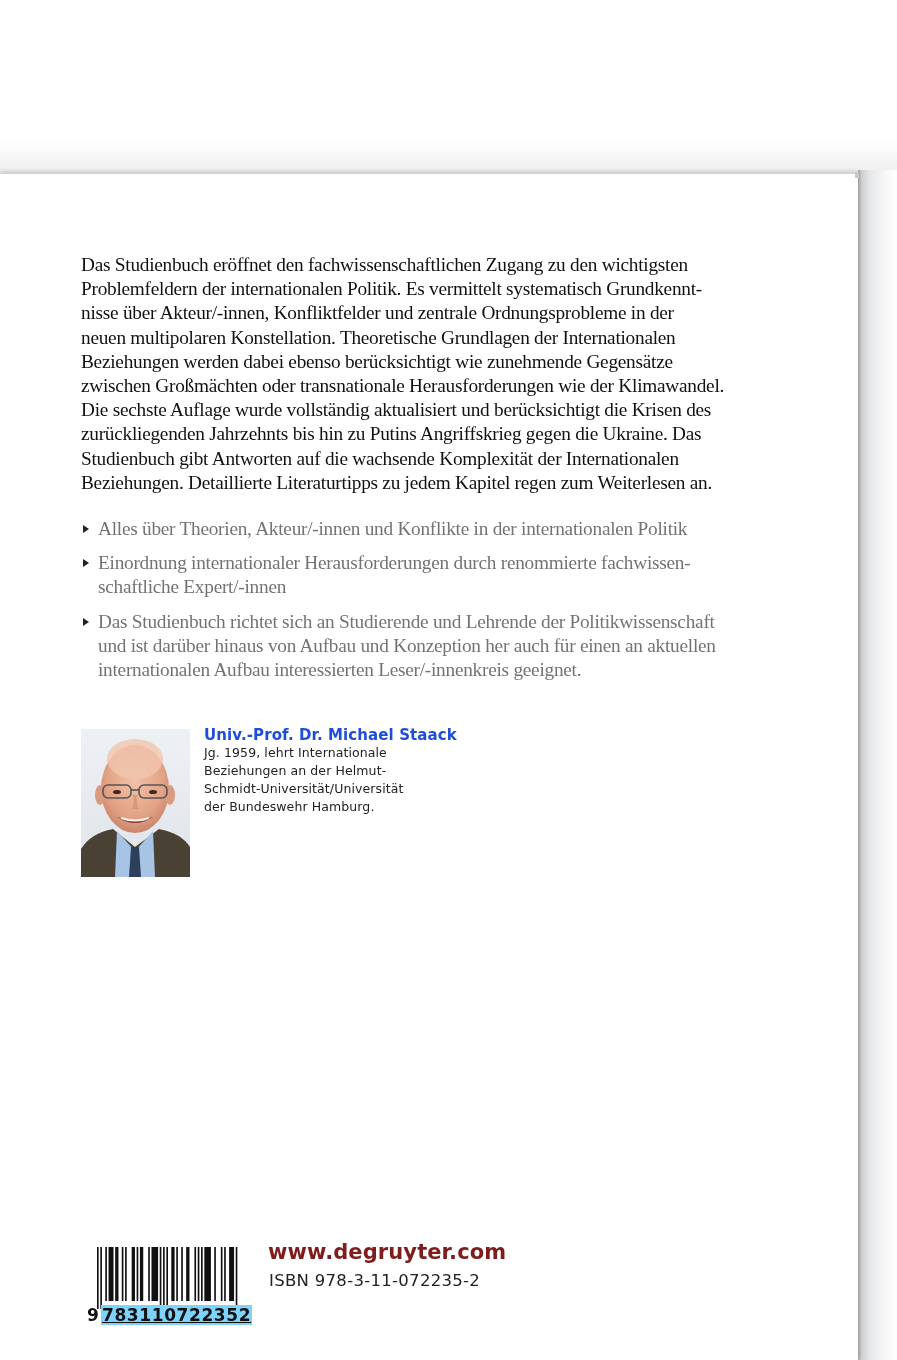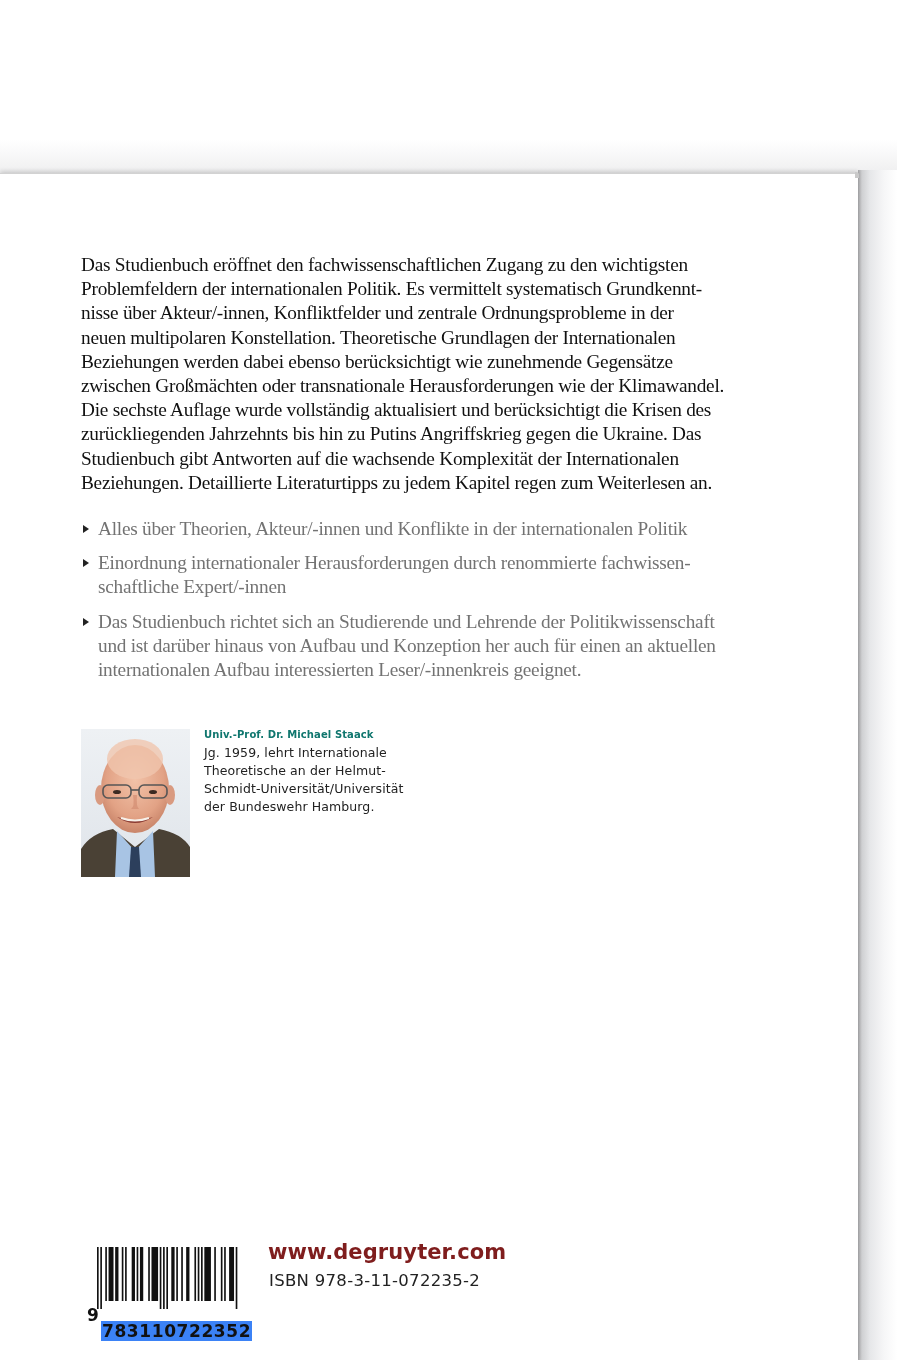--- a/index.html
+++ b/index.html
@@ -47,31 +47,31 @@
     }
     .author-photo {
       position:absolute; left:81px; top:729px; width:109px; height:148px;
       overflow:hidden; background:#e4e8ec;
     }
     .author-info {
       position:absolute; left:204px; top:726px; width:260px;
       font-family:"DejaVu Sans", sans-serif; font-size:12.5px; line-height:18px; color:#222;
       letter-spacing:0.1px;
     }
-    .author-name { font-weight:bold; color:#0f766e; display:block; font-size:10px; }
+    .author-name { font-weight:bold; color:#1d4ed8; display:block; font-size:15px; }
     .author-bio .ln { display:block; white-space:nowrap; }
     .barcode-wrap { position:absolute; left:87px; top:1247px; width:152px; height:80px; }
     .barcode-bars { position:absolute; left:10px; top:0; width:142px; height:62px; }
     .barcode-digits {
       position:absolute; left:0; top:58px; width:152px;
       font-family:"DejaVu Sans", sans-serif; font-weight:bold; font-size:17px; color:#111; letter-spacing:0.6px;
       white-space:nowrap;
     }
     .barcode-digits .d-first { position:absolute; left:0; top:0; }
-    .barcode-digits .d-rest { position:absolute; left:14px; top:16px; background:#3b82f6; padding:0 1px; }
+    .barcode-digits .d-rest { position:absolute; left:14px; top:0; background:#7dd3fc; padding:0 1px;text-decoration:underline; }
     .website {
       position:absolute; left:268px; top:1240px;
       font-family:"DejaVu Sans", sans-serif; font-weight:bold; font-size:21px; color:#7f1d1d; letter-spacing:0.1px;
     }
     .isbn {
       position:absolute; left:269px; top:1271px;
       font-family:"DejaVu Sans", sans-serif; font-size:16.5px; color:#222; letter-spacing:0.3px;text-align:center;
     }
   </style>
 </head>
@@ -142,21 +142,21 @@
     <path d="M52 66 Q54 78 50 80 L58 80 Q55 78 56 66" fill="#d38d72" opacity="0.7"></path>
     <path d="M36 88 Q54 100 72 88 Q54 95 36 88 Z" fill="#8c3c33"></path>
     <path d="M40 89 Q54 94 68 89" stroke="#f7f1ea" stroke-width="2" fill="none"></path>
   </svg>
 </div>
 
 <div class="author-info">
   <span class="author-name">Univ.-Prof. Dr. Michael Staack</span>
   <div class="author-bio">
     <span class="ln">Jg. 1959, lehrt Internationale</span>
-    <span class="ln">Theoretische an der Helmut-</span>
+    <span class="ln">Beziehungen an der Helmut-</span>
     <span class="ln">Schmidt-Universität/Universität</span>
     <span class="ln">der Bundeswehr Hamburg.</span>
   </div>
 </div>
 
 <div class="barcode-wrap">
   <svg class="barcode-bars" id="barcode-svg" width="142" height="62" viewBox="0 0 142 62" xmlns="http://www.w3.org/2000/svg">
       <rect x="0.00" y="0" width="1.65" height="62" fill="#111"></rect>
       <rect x="3.30" y="0" width="1.65" height="62" fill="#111"></rect>
       <rect x="8.26" y="0" width="1.65" height="54" fill="#111"></rect>

